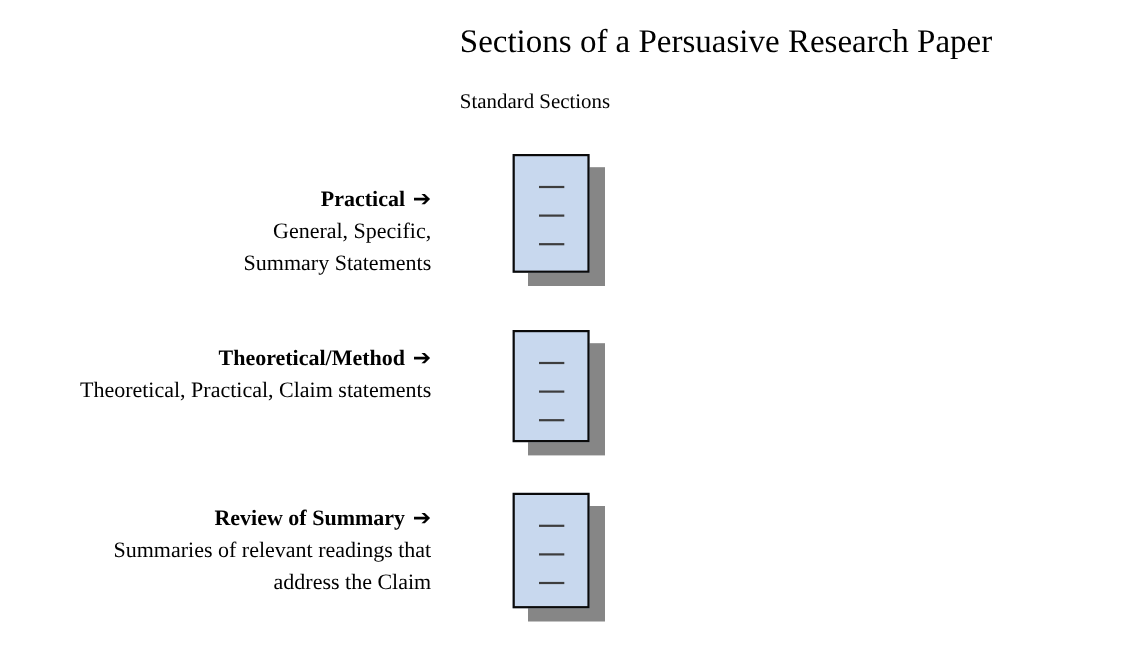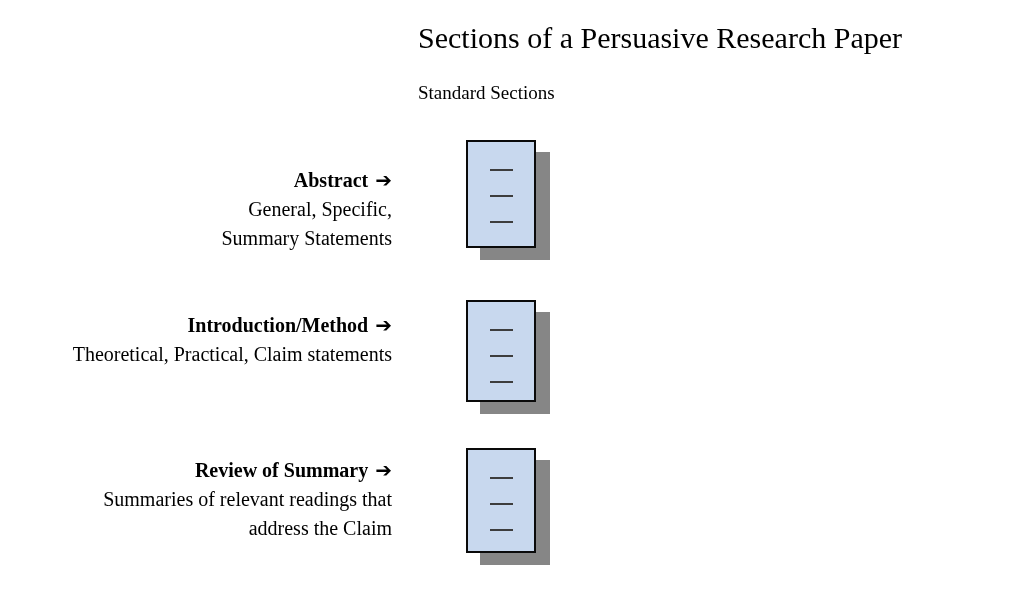--- a/index.html
+++ b/index.html
@@ -91,37 +91,37 @@
 <body>
 
 <div class="canvas">
 
   <h1 class="title">Sections of a Persuasive Research Paper</h1>
 
   <div class="col-header standard">Standard Sections</div>
 
   <div class="row-label" style="top:166px">
     <div class="label-line">
-      <span>Abstract</span><span class="arrow">➔</span>
+      <span>Practical</span><span class="arrow">➔</span>
     </div>
     <div class="desc">General, Specific,</div>
     <div class="desc">Summary Statements</div>
   </div>
   <div class="doc" style="top:140px;height:108px">
     <div class="doc-shadow"></div>
     <div class="doc-face">
       <span class="dash"></span>
       <span class="dash"></span>
       <span class="dash"></span>
     </div>
   </div>
 
   <div class="row-label" style="top:311px">
     <div class="label-line">
-      <span>Introduction/Method</span><span class="arrow">➔</span>
+      <span>Theoretical/Method</span><span class="arrow">➔</span>
     </div>
     <div class="desc">Theoretical, Practical, Claim statements</div>
   </div>
   <div class="doc" style="top:300px;height:102px">
     <div class="doc-shadow"></div>
     <div class="doc-face">
       <span class="dash"></span>
       <span class="dash"></span>
       <span class="dash"></span>
     </div>

